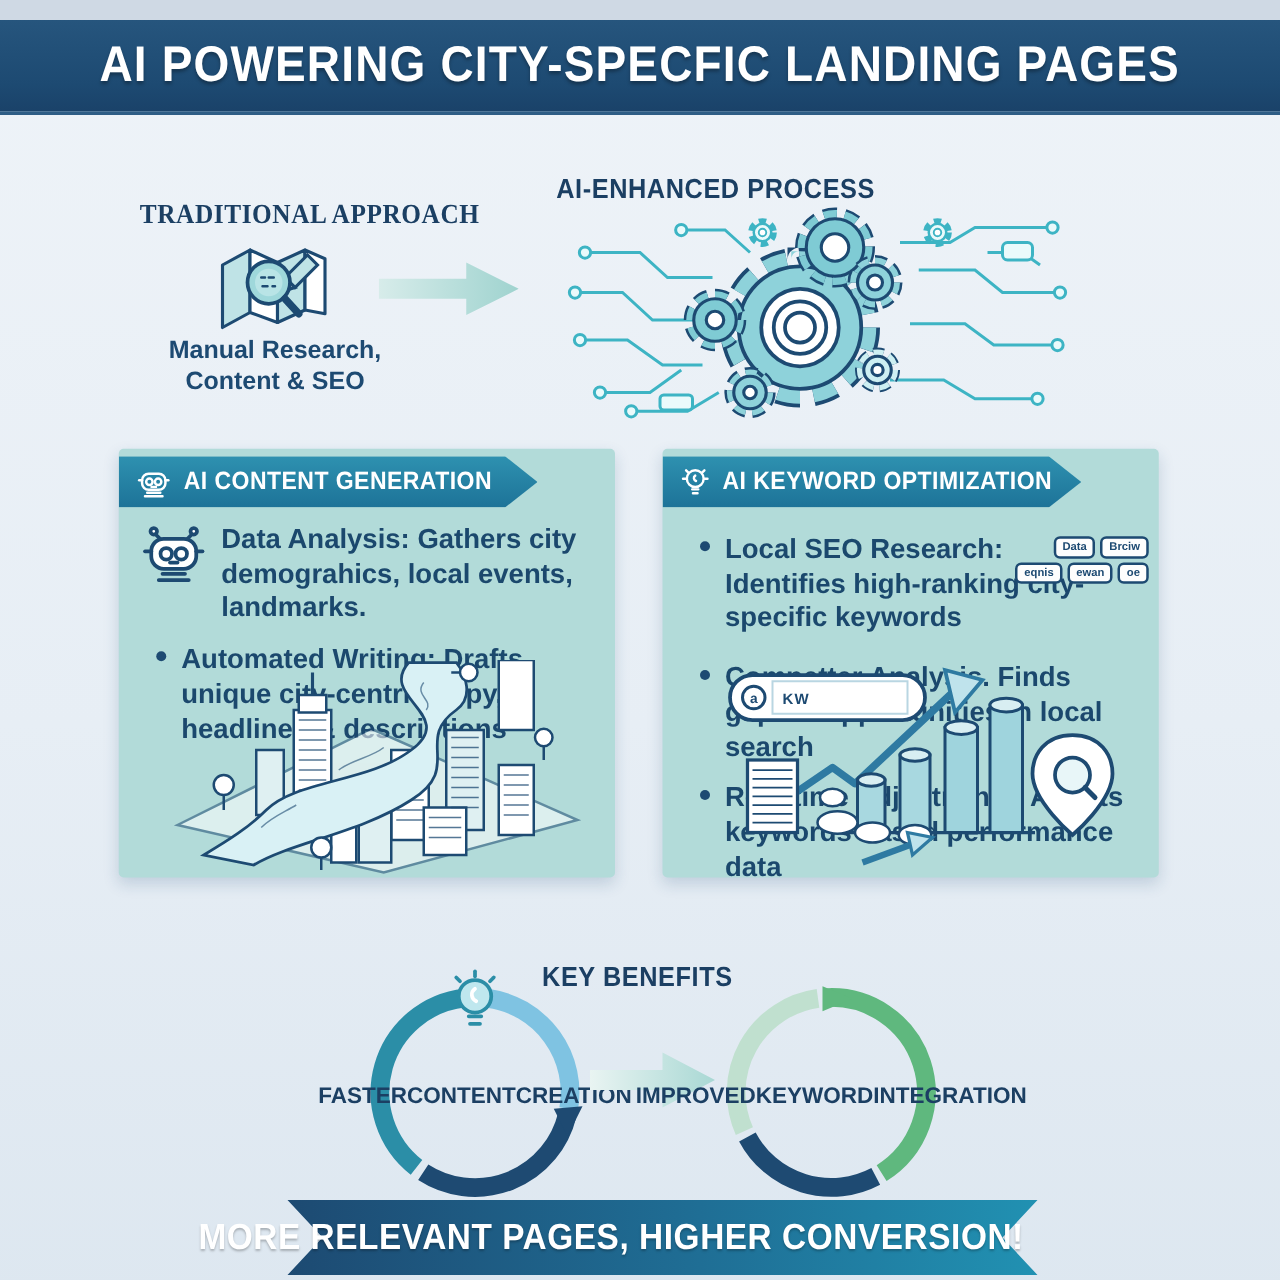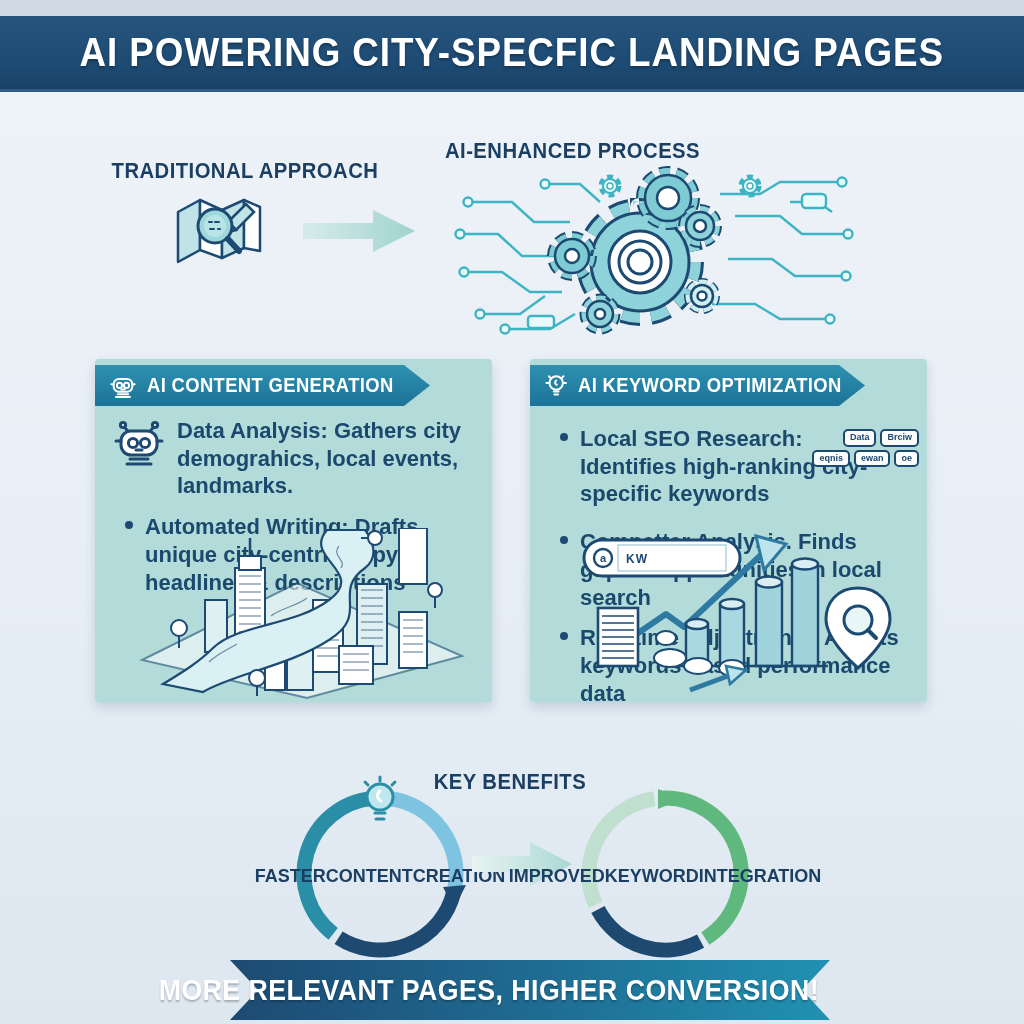--- a/index.html
+++ b/index.html
@@ -78,21 +78,21 @@
 </style>
 </head>
 <body>
 
 <div id="canvas">
 
   <div class="top-banner">
     <h1><span class="condense">AI POWERING CITY-SPECFIC LANDING PAGES</span></h1>
   </div>
 
-  <div class="section-heading" style="left:100px; top:142px; width:230px;">
+  <div class="section-heading" style="left:100px; top:142px; width:230px;font-family:Liberation Serif, serif;">
     <span class="condense">TRADITIONAL APPROACH</span>
   </div>
 
   <svg width="96" height="82" style="position:absolute; left:170px; top:172px;" viewBox="0 0 96 82">
     <g stroke="#1d4a72" stroke-width="2.5" stroke-linejoin="round">
       <path d="M8 24 L30 12 L30 62 L8 74 Z" fill="#bfe3e6"></path>
       <path d="M30 12 L52 22 L52 70 L30 62 Z" fill="#ffffff"></path>
       <path d="M52 22 L74 12 L74 60 L52 70 Z" fill="#bfe3e6"></path>
       <path d="M74 12 L90 19 L90 63 L74 60 Z" fill="#ffffff"></path>
     </g>
@@ -101,20 +101,24 @@
       <polygon points="58,34 66,42 53,46" fill="#ffffff"></polygon>
     </g>
     <circle cx="45" cy="38" r="17" fill="#9fd8db" stroke="#1d4a72" stroke-width="3"></circle>
     <circle cx="45" cy="38" r="11" fill="#b9e4e6" stroke="none"></circle>
     <g stroke="#1d4a72" stroke-width="2" stroke-linecap="round">
       <path d="M39 34 h3 M45 34 h4 M40 41 h4 M48 41 h2"></path>
     </g>
     <line x1="58" y1="51" x2="69" y2="63" stroke="#1d4a72" stroke-width="6" stroke-linecap="round"></line>
   </svg>
 
+  <div class="caption" style="left:115px; top:252px; width:210px;">
+    <div>Manual Research,</div>
+    <div>Content &amp; SEO</div>
+  </div>
 
   <svg width="112" height="50" style="position:absolute; left:303px; top:190px;" viewBox="0 0 112 50">
     <defs>
       <linearGradient id="arrG1" x1="0" y1="0" x2="1" y2="0">
         <stop offset="0" stop-color="#d7ecea"></stop>
           <stop offset="1" stop-color="#9fd3cf"></stop>
       </linearGradient>
     </defs>
     <polygon points="0,17 70,17 70,4 112,25 70,46 70,33 0,33" fill="url(#arrG1)"></polygon>
   </svg>

